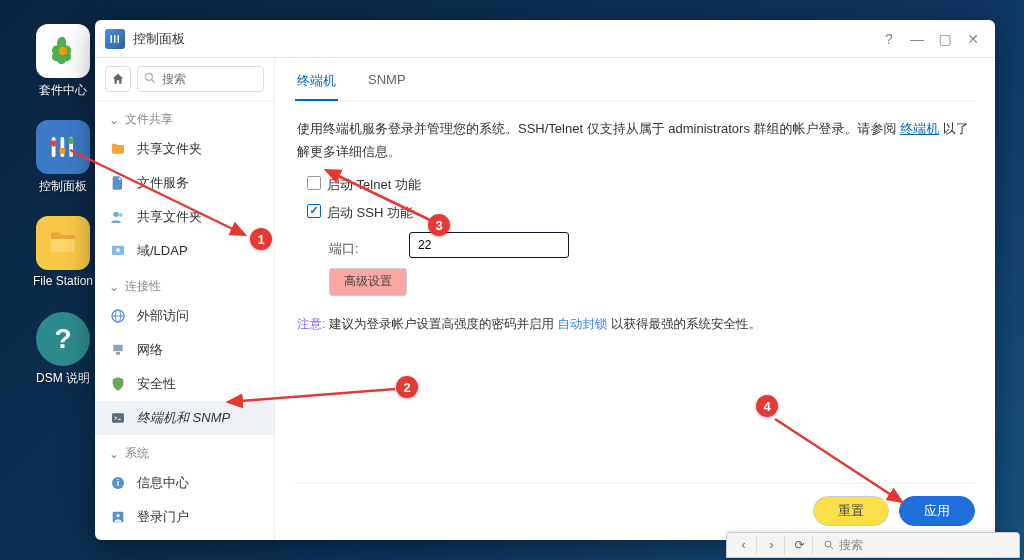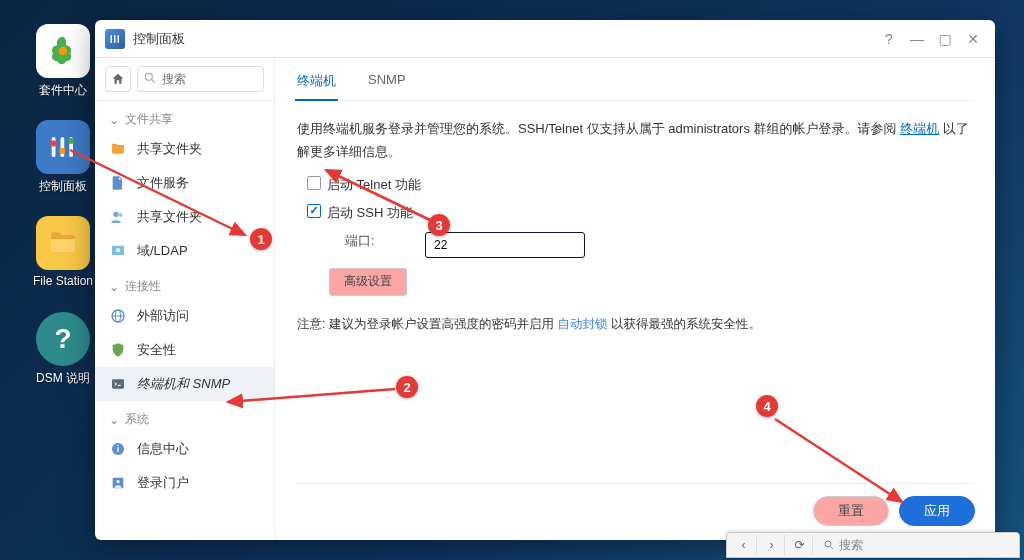--- a/index.html
+++ b/index.html
@@ -34,29 +34,29 @@
   .tab.active { color: #0068c3; font-weight: 500; }
   .tab.active::after { content: ''; position: absolute; left: 0; right: 0; bottom: -1px; height: 2px; background: #0068c3; }
   .content { padding: 16px 2px; font-size: 13px; color: #333; }
   .desc { line-height: 1.8; margin-bottom: 12px; }
   .desc a { color: #0068c3; text-decoration: underline; cursor: pointer; }
   .chk-row { display: flex; gap: 6px; margin: 8px 0 10px 10px; cursor: pointer; }
   .chk { width: 14px; height: 14px; border: 1px solid #999; border-radius: 2px; display: flex; align-items: center; justify-content: center; }
   .chk.on { background: #fff; border-color: #0068c3; }
   .chk.on::after { content: '✓'; color: #0068c3; font-size: 11px; font-weight: bold; }
   .sub { margin-left: 32px; }
-  .port-row { display: flex; align-items: flex-start; gap: 24px; margin: 8px 16px 10px; }
+  .port-row { display: flex; align-items: flex-end; gap: 24px; margin: 8px 0 10px; }
   .port-row .plabel { width: 56px; color: #555; }
   .port-row input { width: 160px; height: 26px; border: 1px solid #0f172a; border-radius: 3px; padding: 0 8px; font-size: 12px; }
   .adv-btn { height: 28px; padding: 0 14px; border: 1px solid #ccc; background: #fca5a5; border-radius: 3px; cursor: pointer; font-size: 12px; color: #444; }
   .note { margin-top: 20px; font-size: 12.5px; }
-  .note .warn { color: #404040; margin-top: 36px; }
+  .note .warn { color: #8b5cf6; margin-top: 36px; }
   .note a { color: #3b82f6; cursor: pointer; }
   .footer { margin-top: auto; padding: 12px 0 14px; display: flex; justify-content: flex-end; gap: 10px; border-top: 1px solid #eee; }
-  .btn { height: 30px; padding: 0 24px; border-radius: 15px; border: 1px solid #ccc; background: #fca5a5; font-size: 13px; cursor: pointer; color: #444; }
+  .btn { height: 30px; padding: 0 24px; border-radius: 15px; border: 1px solid #ccc; background: #fde047; font-size: 13px; cursor: pointer; color: #444; }
   .btn.primary { background: #1e6fd9; border-color: #1e6fd9; color: #fff; }
   
   .anno { position: absolute; width: 22px; height: 22px; background: #e53935; color: #fff; border-radius: 50%; display: flex; align-items: center; justify-content: center; font-size: 13px; font-weight: bold; box-shadow: 0 1px 3px rgba(0,0,0,.3); z-index: 50; }
   
   .taskbar { position: absolute; right: 4px; bottom: 2px; height: 26px; display: flex; align-items: center; background: #f4f4f4; border: 1px solid #ccc; border-radius: 4px 4px 0 0; padding: 0 4px; gap: 2px; box-shadow: 0 -1px 4px rgba(0,0,0,.15); }
   .tbbtn { width: 26px; height: 20px; display: flex; align-items: center; justify-content: center; color: #666; cursor: pointer; border-right: 1px solid #ddd; font-size: 12px; }
   .tbsearch { display: flex; align-items: center; gap: 4px; padding: 0 8px; color: #888; font-size: 12px; width: 200px; }
   svg.arrow { position: absolute; z-index: 40; pointer-events: none; }
 </style>
 </head>
@@ -182,20 +182,29 @@
         </div>
         <div class="side-item">
           <span class="mico">
               <svg width="16" height="16" viewBox="0 0 24 24">
                 <circle cx="12" cy="12" r="9" fill="none" stroke="#5b8fd1" stroke-width="2"></circle>
                 <ellipse cx="12" cy="12" rx="4" ry="9" fill="none" stroke="#5b8fd1" stroke-width="1.5"></ellipse>
                 <line x1="3" y1="12" x2="21" y2="12" stroke="#5b8fd1" stroke-width="1.5"></line>
               </svg>
             </span>
           <span>外部访问</span>
+        </div>
+        <div class="side-item">
+          <span class="mico">
+              <svg width="16" height="16" viewBox="0 0 24 24">
+                <rect x="5" y="4" width="14" height="10" rx="1" fill="#8ca5b8"></rect>
+                <rect x="9" y="15" width="6" height="4" fill="#8ca5b8"></rect>
+              </svg>
+            </span>
+          <span>网络</span>
         </div>
         <div class="side-item">
           <span class="mico">
               <svg width="16" height="16" viewBox="0 0 24 24">
                 <path fill="#6aa84f" d="M12 2l8 3v6c0 5-3.5 9-8 11-4.5-2-8-6-8-11V5l8-3z"></path>
               </svg>
             </span>
           <span>安全性</span>
         </div>
         <div class="side-item selected">

